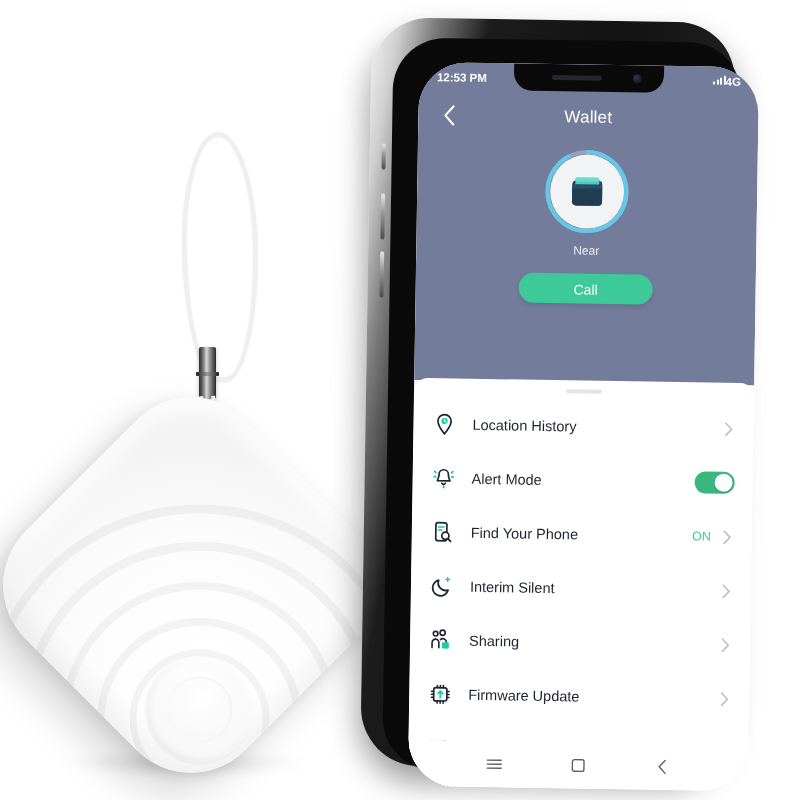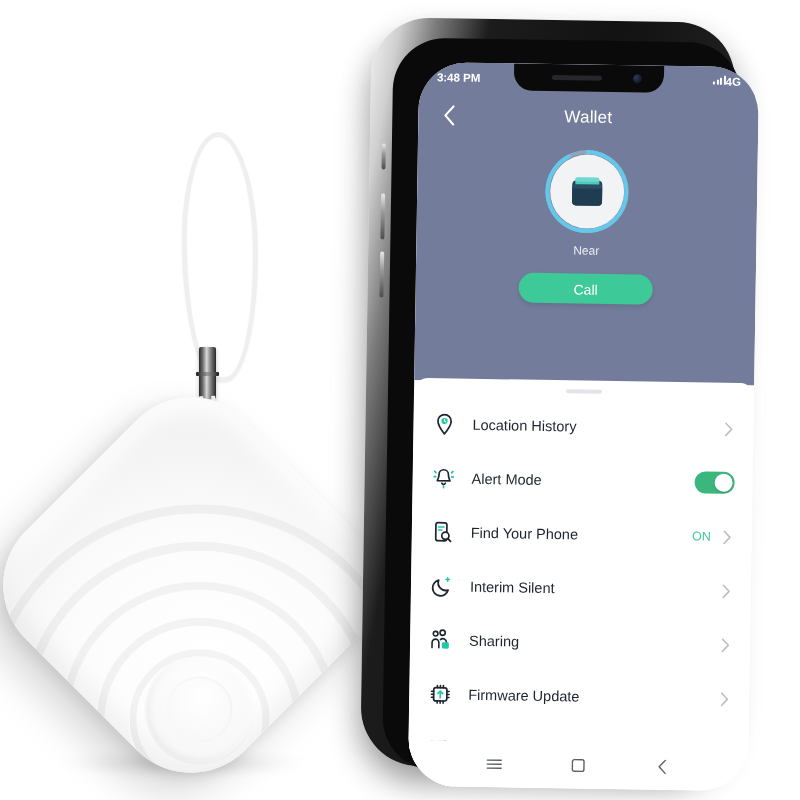--- a/index.html
+++ b/index.html
@@ -476,21 +476,21 @@
         <div class="phone-screen">
 
           <div class="notch">
             <div class="notch-speaker"></div>
             <div class="notch-camera"></div>
           </div>
 
           <div class="app-header">
 
             <div class="status-bar">
-              <span>3:48 PM</span>
+              <span>12:53 PM</span>
               <span class="status-right">
                 <span class="signal-bars">
                   <i></i>
                     <i></i>
                     <i></i>
                     <i></i>
                 </span>
                 <span class="net-label">4G</span>
               </span>
             </div>

